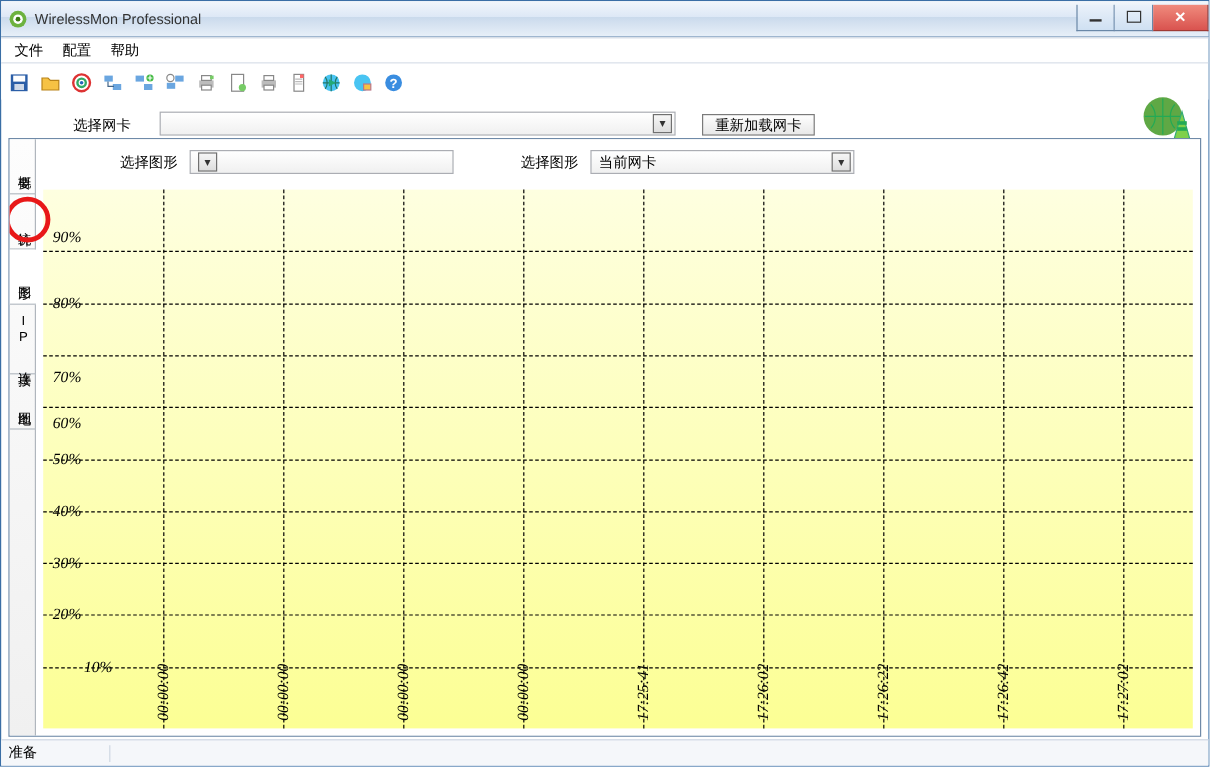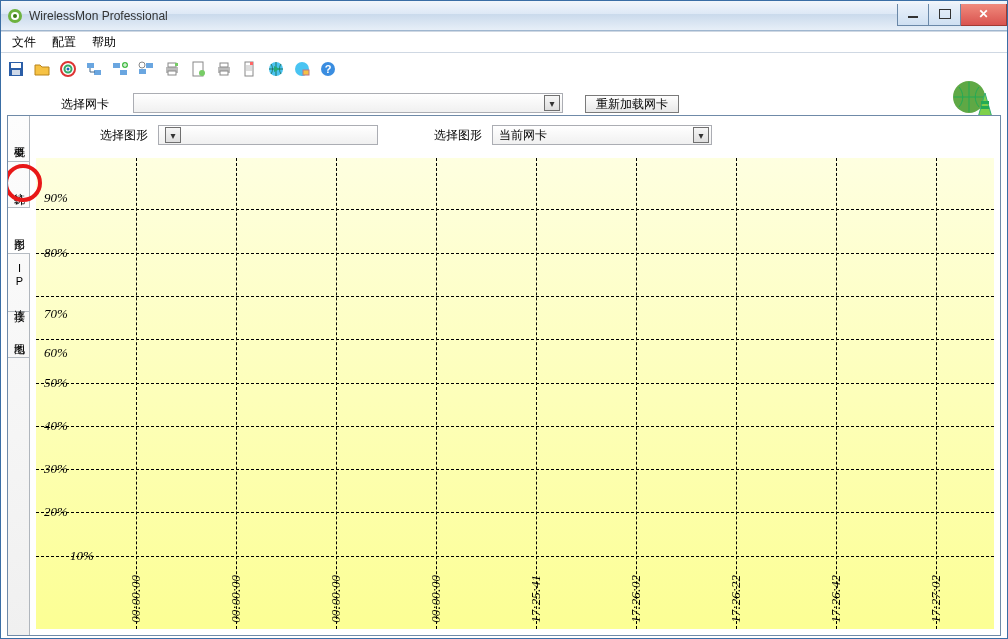--- a/index.html
+++ b/index.html
@@ -367,13 +367,17 @@
           <div class="grid-v" style="left: 800px;"></div>
           <div class="x-label" style="left: 800px;">17:26:42</div>
           <div class="grid-v" style="left: 900px;"></div>
           <div class="x-label" style="left: 900px;">17:27:02</div>
         </div>
     </div>
 
     <div class="circle-annot" style="left:-4px; top:48px; width:38px; height:38px;"></div>
   </div>
 
+  <div class="statusbar">
+    <span>准备</span>
+    <span class="status-sep"></span>
+  </div>
 </div>
 
 </body></html>

